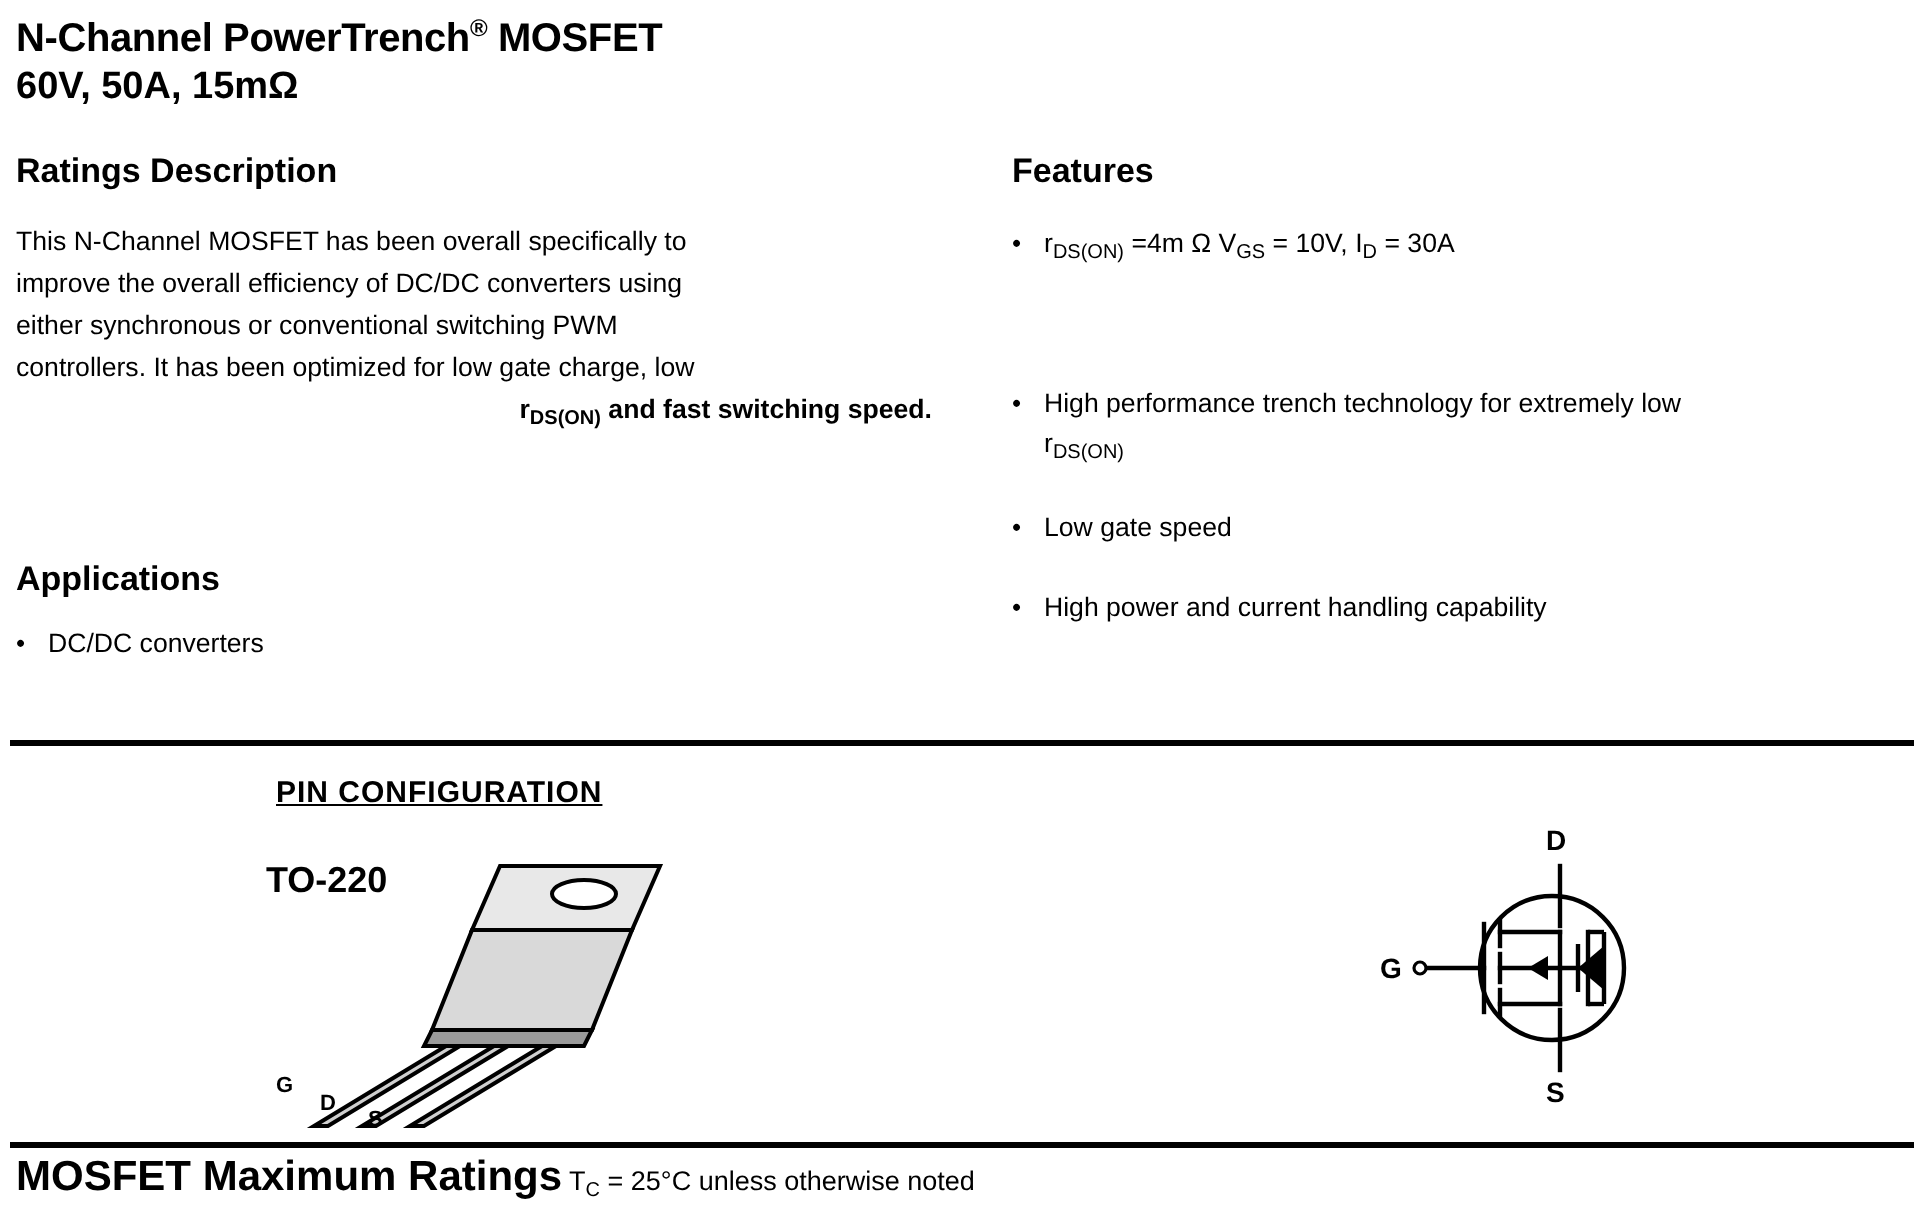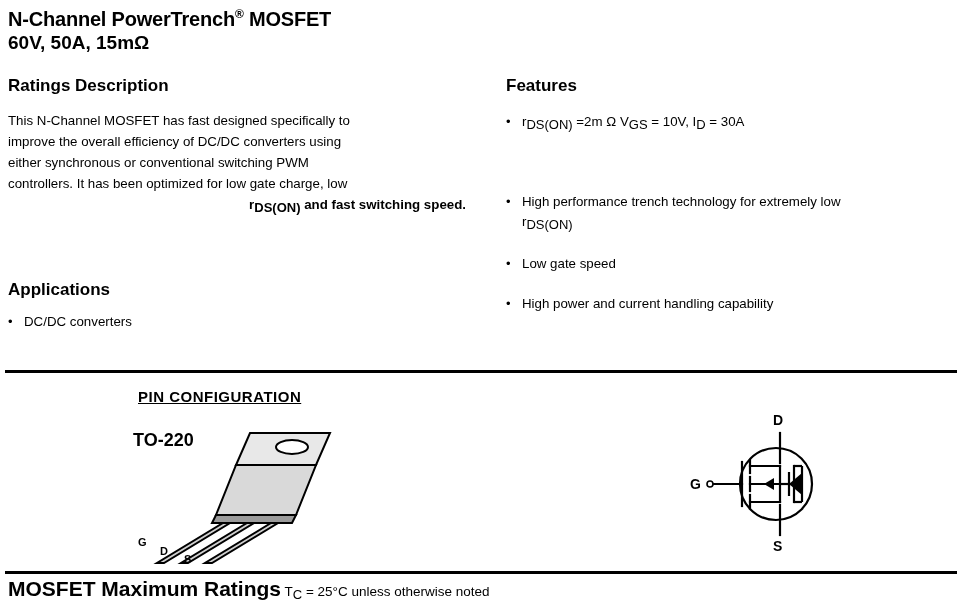--- a/index.html
+++ b/index.html
@@ -75,21 +75,21 @@
     font-size: 13.3px;
     line-height: 21px;
     text-align: justify;
     text-justify: inter-word;
   }
   .gen-desc-body .lastline {
     text-align: right;
     font-weight: bold;
   }
   sub {
-    font-size: 13px;
+    font-size: 10px;
     vertical-align: baseline;
     position: relative;
     top: 3px;
   }
   
   .bullet-row {
     position: absolute;
     display: flex;
     font-size: 13.3px;
     line-height: 20px;
@@ -167,38 +167,38 @@
 
 <div class="page">
 
   <div class="title-block">
     <div class="title-line1"><span>N-Channel PowerTrench</span><sup>®</sup><span> MOSFET</span></div>
     <div class="title-line2">60V, 50A, 15mΩ</div>
   </div>
 
   <div class="h-section gen-desc-head">Ratings  Description</div>
   <div class="gen-desc-body">
-    <div>This N-Channel MOSFET has fast designed specifically to</div>
+    <div>This N-Channel MOSFET has been overall specifically to</div>
     <div>improve the overall efficiency of DC/DC converters using</div>
     <div>either synchronous or conventional switching PWM</div>
     <div>controllers.  It has been optimized for low gate charge, low</div>
     <div class="lastline"><span>r</span><sub>DS(ON)</sub><span> and fast switching speed.</span></div>
   </div>
 
   <div class="h-section applications-head">Applications</div>
   <div class="bullet-row app1">
     <span class="bullet-dot">•</span>
     <span class="bullet-text">DC/DC converters</span>
   </div>
 
   <div class="h-section features-head">Features</div>
 
   <div class="bullet-row feat1">
     <span class="bullet-dot">•</span>
-    <span class="bullet-text"><span>r</span><sub>DS(ON)</sub><span> =2m Ω V</span><sub>GS</sub><span> = 10V, I</span><sub>D</sub><span> = 30A</span></span>
+    <span class="bullet-text"><span>r</span><sub>DS(ON)</sub><span> =4m Ω V</span><sub>GS</sub><span> = 10V, I</span><sub>D</sub><span> = 30A</span></span>
   </div>
 
   <div class="bullet-row feat2">
     <span class="bullet-dot">•</span>
     <span class="bullet-text"><span>High performance trench technology for extremely low</span><span class="l2"><span>r</span><sub>DS(ON)</sub></span></span>
   </div>
 
   <div class="bullet-row feat3">
     <span class="bullet-dot">•</span>
     <span class="bullet-text">Low gate speed</span>

